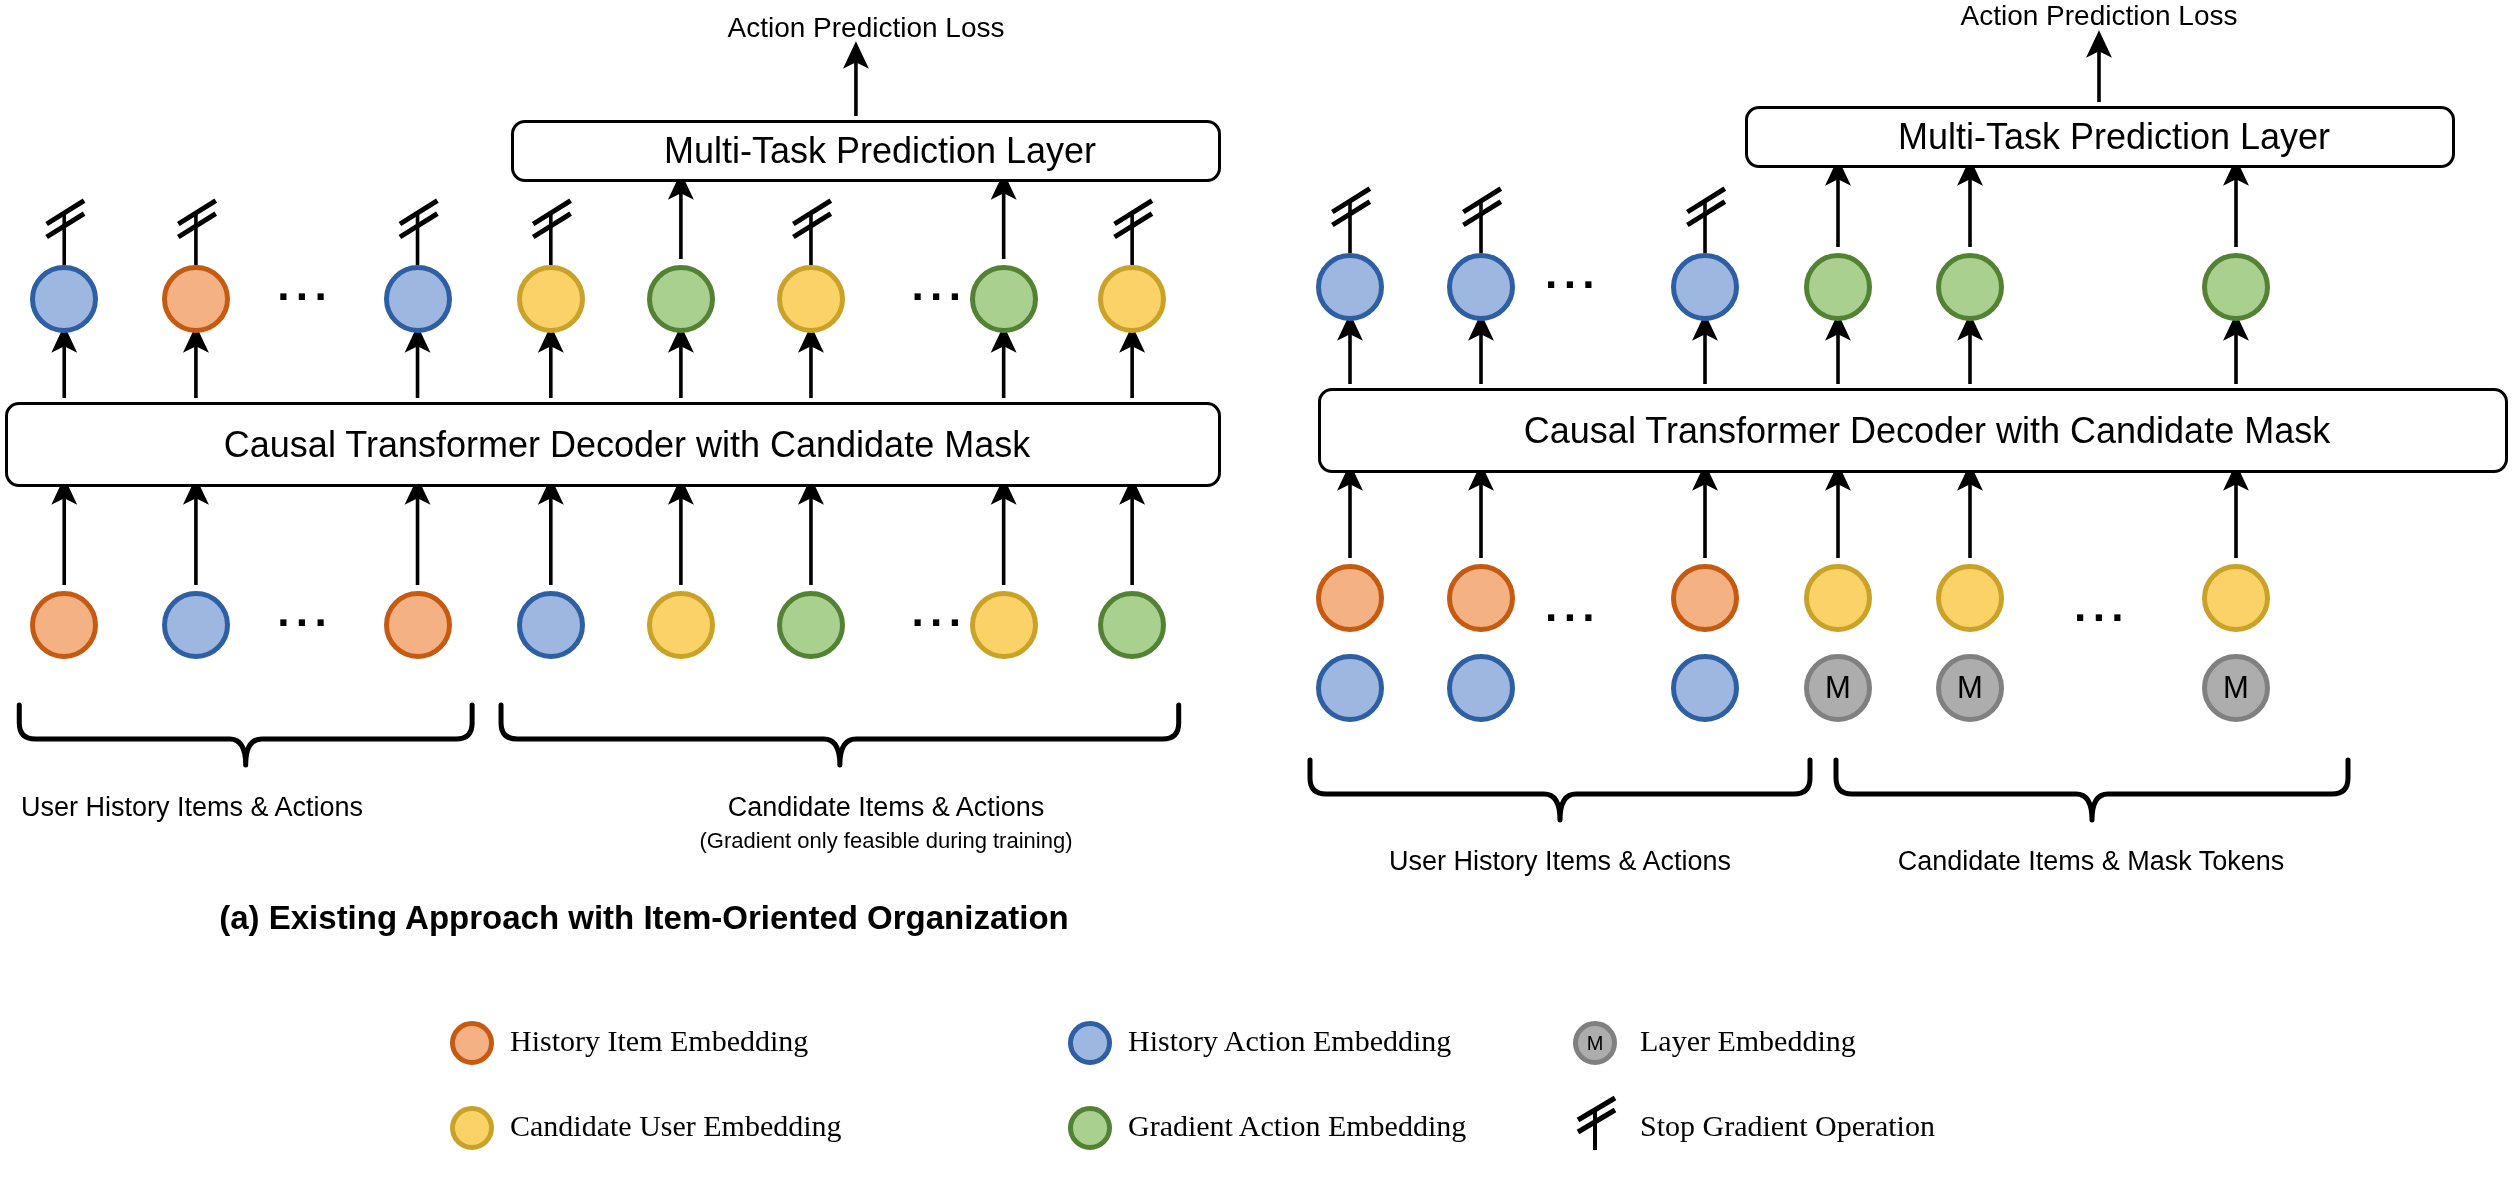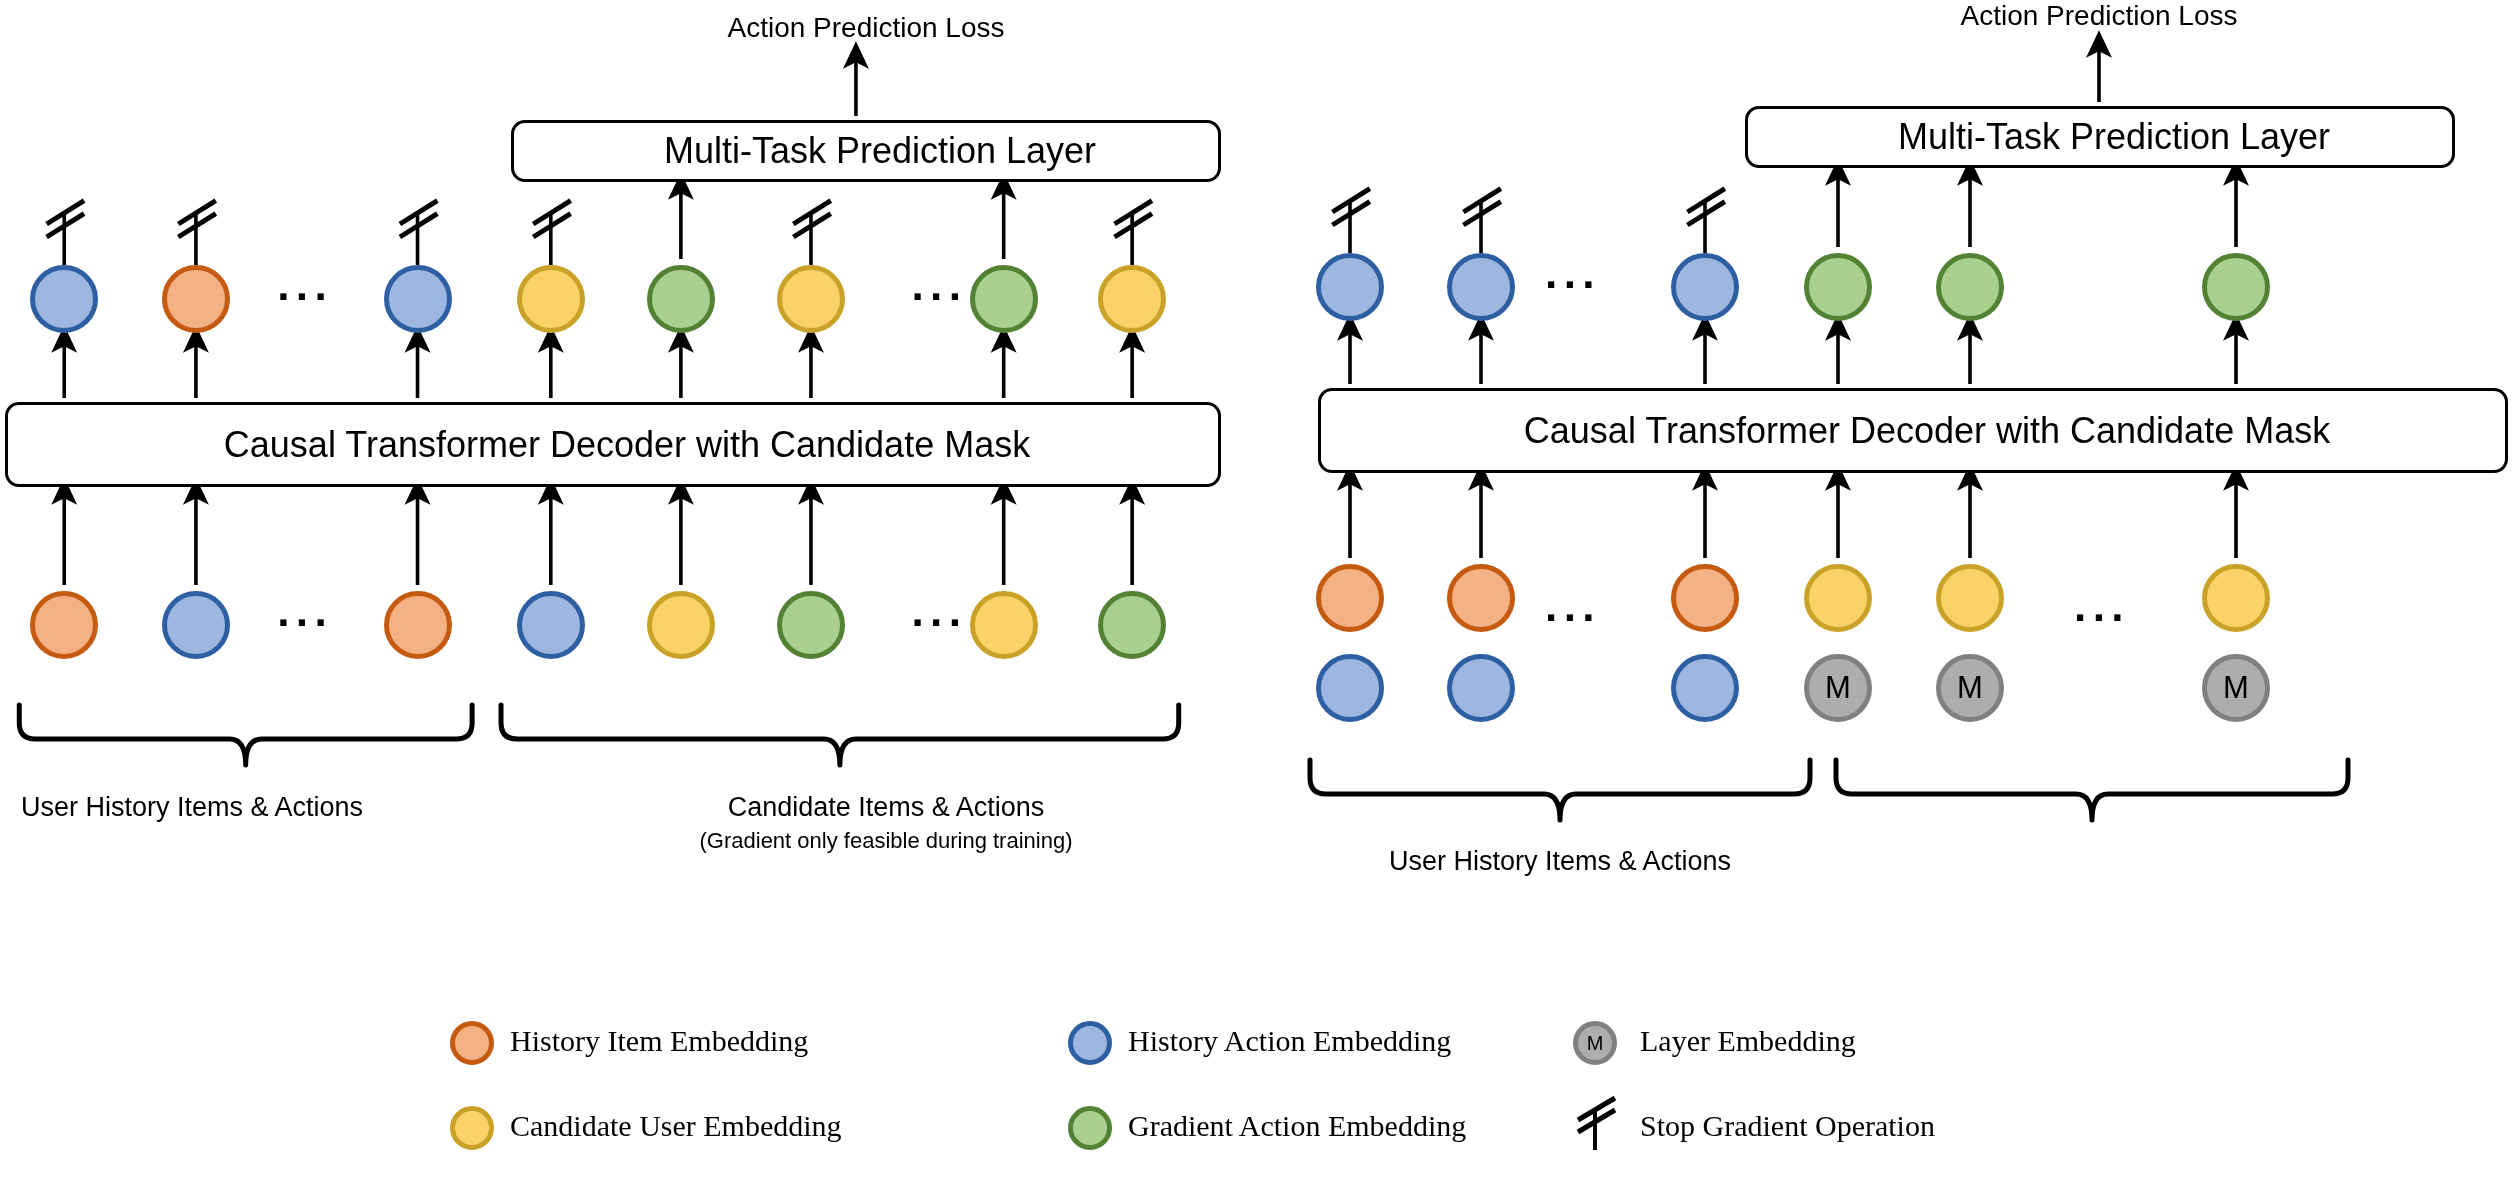--- a/index.html
+++ b/index.html
@@ -221,23 +221,25 @@
     <span class="lbl-box">Multi-Task Prediction Layer</span>
   </div>
   <div class="rbox" id="b-dec" style="left:1318px;top:388px;width:1190px;height:85px;">
     <span class="lbl-box">Causal Transformer Decoder with Candidate Mask</span>
   </div>
 
   <div class="txt t-center lbl-loss" style="left:866px;top:12px;">Action Prediction Loss</div>
   <div class="txt t-center lbl-brace" style="left:192px;top:792px;">User History Items &amp; Actions</div>
   <div class="txt t-center lbl-brace" style="left:886px;top:792px;">Candidate Items &amp; Actions</div>
   <div class="txt t-center lbl-brace-sub" style="left:886px;top:828px;">(Gradient only feasible during training)</div>
+  <div class="txt t-center lbl-caption" style="left:644px;top:899px;">(a) Existing Approach with Item-Oriented Organization</div>
 
   <div class="txt t-center lbl-loss" style="left:2099px;top:0px;">Action Prediction Loss</div>
   <div class="txt t-center lbl-brace" style="left:1560px;top:846px;">User History Items &amp; Actions</div>
+  <div class="txt t-center lbl-brace" style="left:2091px;top:846px;">Candidate Items &amp; Mask Tokens</div>
 
   <div id="legend">
       <div class="legend-dot" style="left: 450px; top: 1021px; width: 44px; height: 44px; background: rgb(244, 177, 131); border-color: rgb(197, 90, 17); display: flex; align-items: center; justify-content: center;"></div>
       <div class="txt lbl-legend" style="left: 510px; top: 1024px;">History Item Embedding</div>
       <div class="legend-dot" style="left: 1068px; top: 1021px; width: 44px; height: 44px; background: rgb(157, 183, 224); border-color: rgb(46, 95, 163); display: flex; align-items: center; justify-content: center;"></div>
       <div class="txt lbl-legend" style="left: 1128px; top: 1024px;">History Action Embedding</div>
       <div class="legend-dot mtoken" style="left: 1573px; top: 1021px; width: 44px; height: 44px; background: rgb(173, 173, 173); border-color: rgb(128, 128, 128); display: flex; align-items: center; justify-content: center;">
         <span style="font-size: 20px;">M</span>
       </div>
       <div class="txt lbl-legend" style="left: 1640px; top: 1024px;">Layer Embedding</div>

